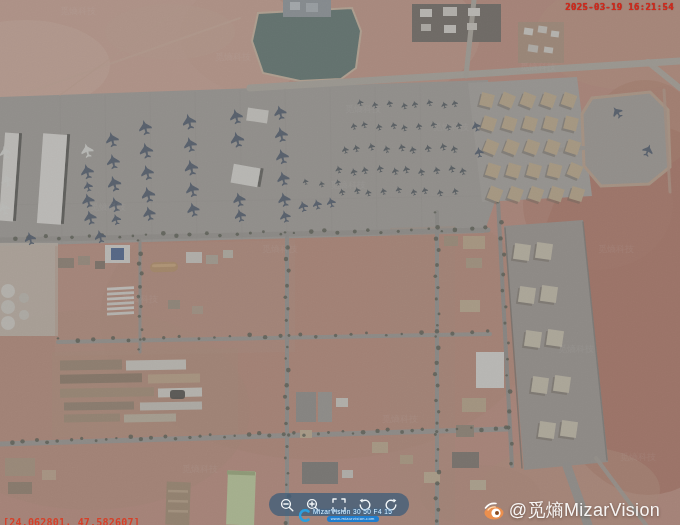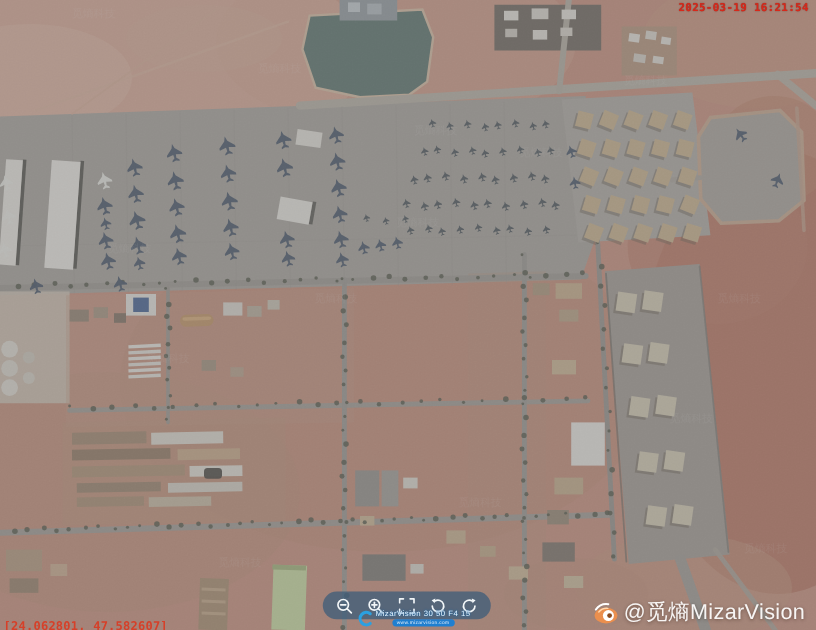--- a/index.html
+++ b/index.html
@@ -14,21 +14,21 @@
       padding:0 5px;box-sizing:border-box;}
   .tb-btn{background:none;border:none;padding:0;margin:0;width:22px;height:20px;display:flex;
       align-items:center;justify-content:center;cursor:pointer;}
   .tb-btn svg{stroke:#f2f6f8;fill:none;stroke-width:1.4;stroke-linecap:round;stroke-linejoin:round;}
   .brand{position:absolute;left:297px;top:508px;display:flex;align-items:flex-start;gap:2px;}
   .brand-lines{display:flex;flex-direction:column;align-items:center;}
   .brand-line{font-size:6.5px;line-height:7px;color:#eaf3fa;letter-spacing:.4px;
       text-shadow:0 0 2px #1a6fb5,0 0 1px #1a6fb5;white-space:nowrap;}
   .brand-sub{margin-top:1px;background:#1f7fd0;border-radius:3px;font-size:4px;line-height:5.5px;
       color:#e4eef8;padding:0 4px;letter-spacing:.3px;white-space:nowrap;}
-  .weibo{position:absolute;right:9px;bottom:3px;display:flex;align-items:center;gap:4px;}
+  .weibo{position:absolute;right:20px;bottom:3px;display:flex;align-items:center;gap:4px;}
   .weibo span{font-size:18px;color:rgba(255,255,255,.93);letter-spacing:.3px;
       text-shadow:0 1px 3px rgba(40,20,10,.45);}
 </style>
 </head>
 <body>
 
 <div class="stage">
 
   <svg class="scene" id="scene" viewBox="0 0 680 525" width="680" height="525">
     <defs>

